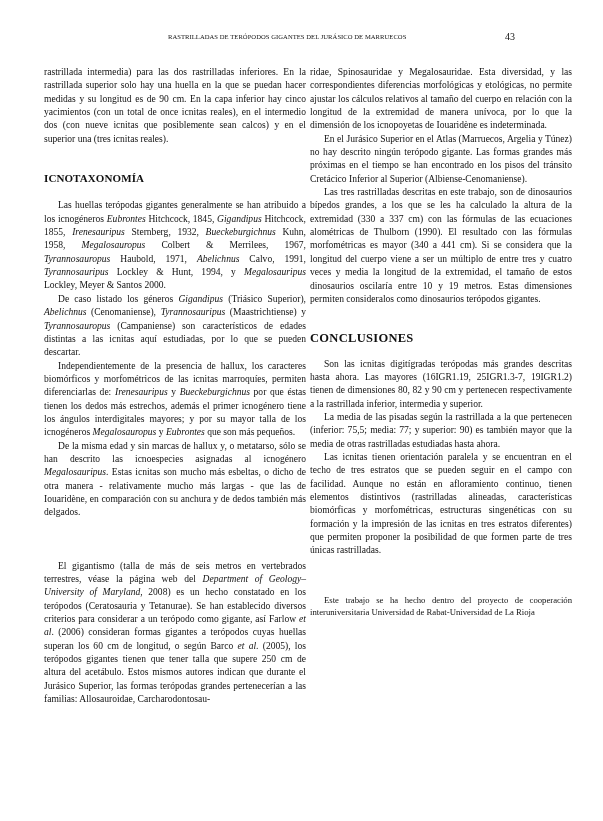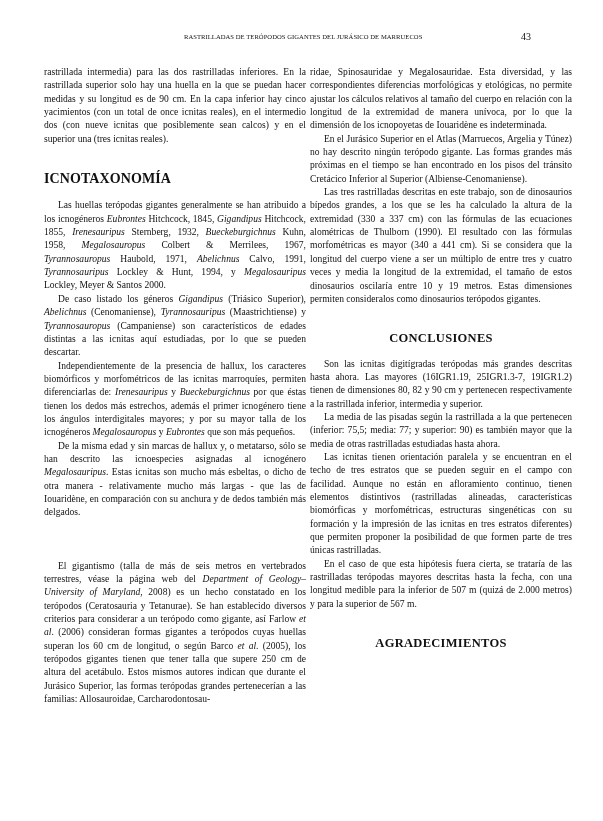--- a/index.html
+++ b/index.html
@@ -2,44 +2,44 @@
 <html><head>
 <meta charset="utf-8">
 <style>
   html, body { margin: 0; padding: 0; background: #ffffff; }
   body {
     width: 603px; height: 821px; position: relative; overflow: hidden;
     font-family: "Liberation Serif", "DejaVu Serif", serif;
     color: #111111;
   }
   .header {
-    position: absolute; top: 33px; left: 16px; width: 546px; height: 14px;
+    position: absolute; top: 33px; left: 0; width: 546px; height: 14px;
   }
   .running-title {
     position: absolute; left: 168px; top: 0;
     font-size: 6.6px; letter-spacing: 0.05px; text-transform: uppercase;
   }
   .page-number {
     position: absolute; right: 31px; top: -2px; font-size: 10px;
   }
   .col {
     position: absolute; top: 65px; width: 262px;
     font-size: 9.55px; line-height: 13.35px; text-align: justify;
     hyphens: manual;
   }
   .col-left { left: 44px; }
   .col-right { left: 310px; }
   p { margin: 0; }
   p.indent { text-indent: 14px; }
   .section-left {
-    font-weight: bold; font-size: 14px; margin: 0;
+    font-weight: bold; font-size: 11px; margin: 0;
     letter-spacing: 0.1px;
   }
   .section-center {
-    font-weight: bold; font-size: 12.5px; text-align: center; margin: 0;
+    font-weight: bold; font-size: 12.5px; text-align: left; margin: 0;
     letter-spacing: 0.3px;
   }
   i { font-style: italic; }
   .ack { font-size: 8.7px; line-height: 12px; }
 </style>
 </head>
 <body>
 
 <div class="header">
   <span class="running-title">RASTRILLADAS DE TERÓPODOS GIGANTES DEL JURÁSICO DE MARRUECOS</span>
@@ -73,19 +73,18 @@
   <p class="indent">En el Jurásico Superior en el Atlas (Marruecos, Argelia y Túnez) no hay descrito ningún terópodo gigante. Las formas grandes más próximas en el tiempo se han encontrado en los pisos del tránsito Cretácico Inferior al Superior (Albiense-Cenomaniense).</p>
   <p class="indent">Las tres rastrilladas descritas en este trabajo, son de dinosaurios bípedos grandes, a los que se les ha calculado la altura de la extremidad (330 a 337 cm) con las fórmulas de las ecuaciones alométricas de Thulborn (1990). El resultado con las fórmulas morfométricas es mayor (340 a 441 cm). Si se considera que la longitud del cuerpo viene a ser un múltiplo de entre tres y cuatro veces y media la longitud de la extremidad, el tamaño de estos dinosaurios oscilaría entre 10 y 19 metros. Estas dimensiones permiten consideralos como dinosaurios terópodos gigantes.</p>
 
   <div style="height:27px"></div>
   <h2 class="section-center">CONCLUSIONES</h2>
   <div style="height:11px"></div>
 
   <p class="indent">Son las icnitas digitígradas terópodas más grandes descritas hasta ahora. Las mayores (16IGR1.19, 25IGR1.3-7, 19IGR1.2) tienen de dimensiones 80, 82 y 90 cm y pertenecen respectivamente a la rastrillada inferior, intermedia y superior.</p>
   <p class="indent">La media de las pisadas según la rastrillada a la que pertenecen (inferior: 75,5; media: 77; y superior: 90) es también mayor que la media de otras rastrilladas estudiadas hasta ahora.</p>
   <p class="indent">Las icnitas tienen orientación paralela y se encuentran en el techo de tres estratos que se pueden seguir en el campo con facilidad. Aunque no están en afloramiento continuo, tienen elementos distintivos (rastrilladas alineadas, características biomórficas y morfométricas, estructuras singenéticas con su formación y la impresión de las icnitas en tres estratos diferentes) que permiten proponer la posibilidad de que formen parte de tres únicas rastrilladas.</p>
-  <p class="indent">En el caso de que esta hipótesis fuera cierta, se trataría de las rastrilladas terópodas mayores descritas hasta la fecha, con una longitud medible para la inferior de 507 m (quizá de 2.000 metros) y para la superior de 567 m.</p>
 
   <div style="height:27px"></div>
-  <h2 class="section-center">AGRADECIMIENTOS</h2>
   <div style="height:10px"></div>
 
+  <p class="indent ack">Este trabajo se ha hecho dentro del proyecto de cooperación interuniversitaria Universidad de Rabat-Universidad de La Rioja</p>
 </div>
 
 </body></html>

